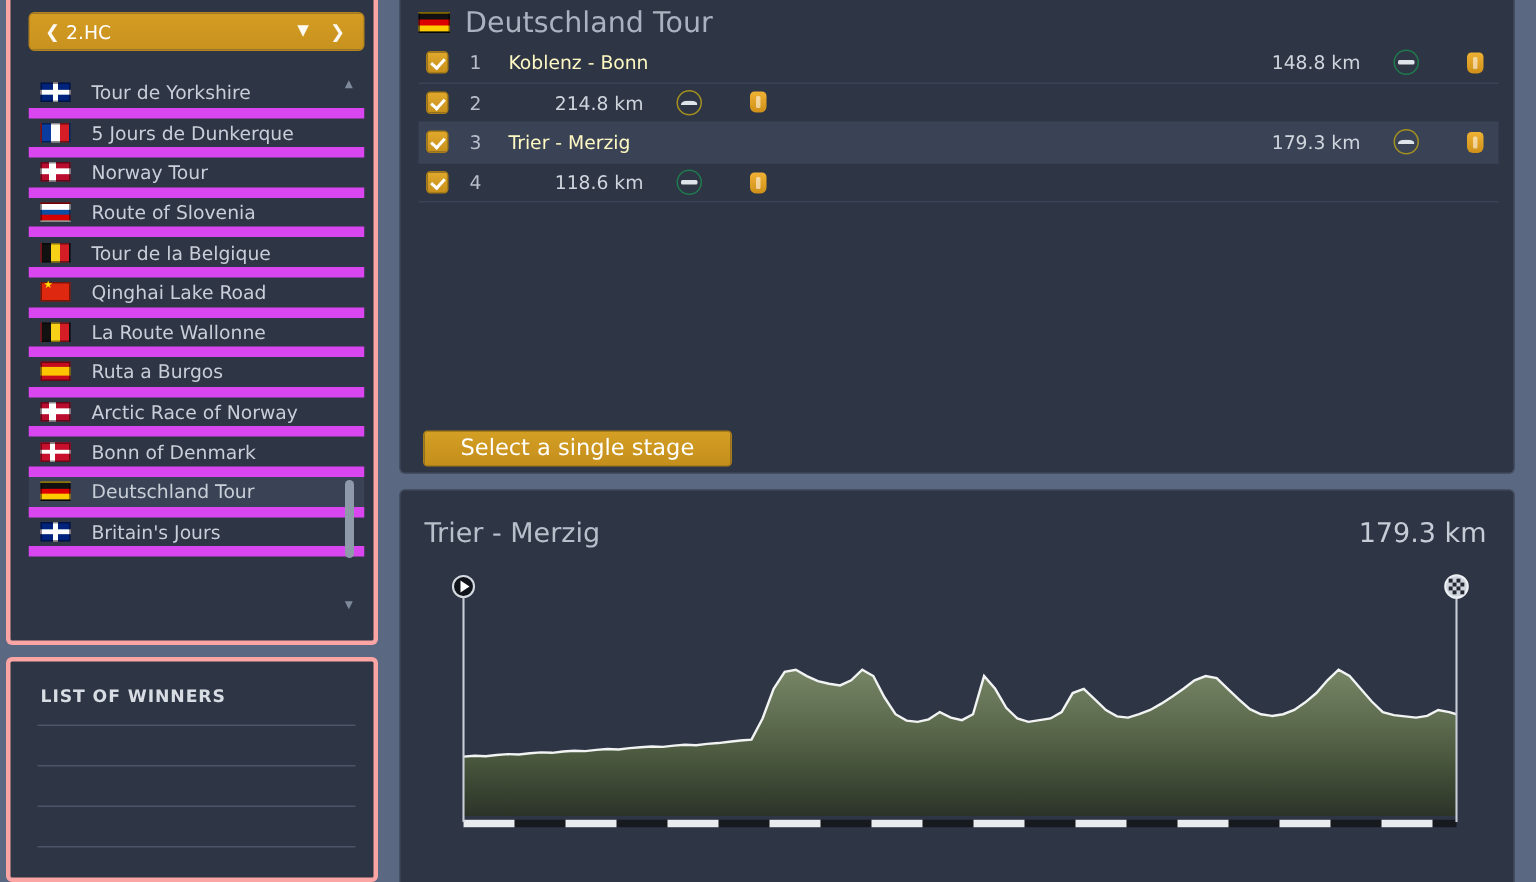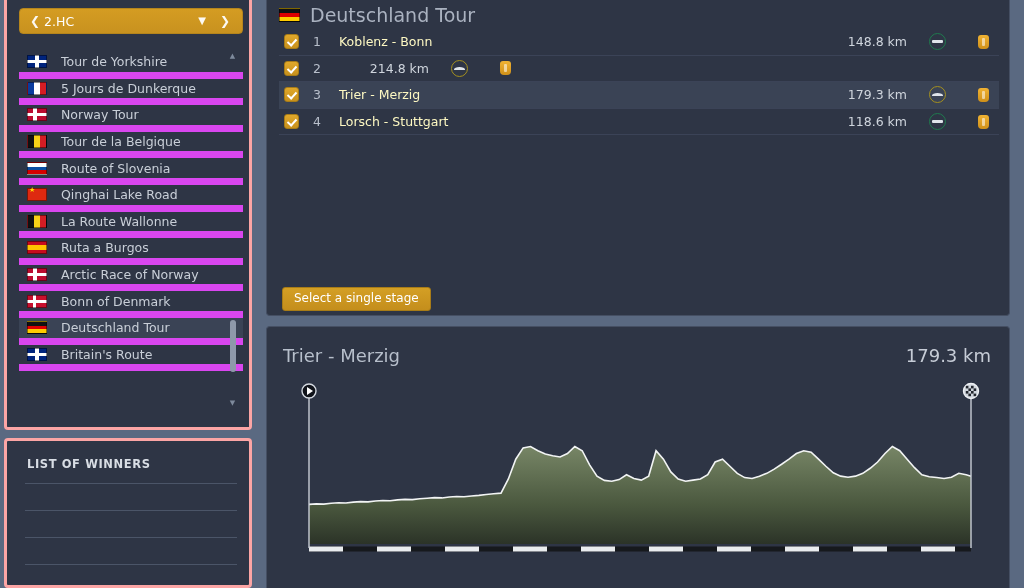--- a/index.html
+++ b/index.html
@@ -262,26 +262,26 @@
     position: absolute;
     left: 4px; top: 3px;
     width: 3px; height: 8px;
     background: rgba(255,255,255,.55);
     border-radius: 1px;
   }
   #select-single-btn {
     position: absolute;
     left: 15px; top: 287px;
     height: 22px;
-    padding: 0 11px;
+    padding: 0 24px;
     background: linear-gradient(#d49f24, #c48e1c);
     border: 1px solid #a87c17;
     border-radius: 3px;
     color: #ffffff;
-    font-size: 12px;
+    font-size: 15px;
     line-height: 21px;
     cursor: pointer;
   }
 
   
   #profile-panel {
     position: absolute;
     left: 266px; top: 326px;
     width: 744px; height: 262px;
     background: #2e3545;
@@ -336,26 +336,26 @@
           </div>
           <div class="league-row">
             <span class="flag" style="background:linear-gradient(90deg,#0a3b9e 0 33.3%, #fff 33.3% 66.6%, #d41d24 66.6% 100%);"></span>
             <span class="lname">5 Jours de Dunkerque</span>
           </div>
           <div class="league-row">
             <span class="flag" style="background:#ba0c2f;background-image:linear-gradient(90deg,transparent 0 26%,#fff 26% 52%,transparent 52% 100%),linear-gradient(transparent 0 32%,#fff 32% 66%,transparent 66% 100%),linear-gradient(90deg,transparent 0 32%,#00205b 32% 46%,transparent 46% 100%),linear-gradient(transparent 0 40%,#00205b 40% 59%,transparent 59% 100%);"></span>
             <span class="lname">Norway Tour</span>
           </div>
           <div class="league-row">
+            <span class="flag" style="background:linear-gradient(#fff 0 33.3%, #0b4ea2 33.3% 66.6%, #d50000 66.6% 100%);"></span>
+            <span class="lname">Route of Slovenia</span>
+          </div>
+          <div class="league-row">
             <span class="flag" style="background:linear-gradient(90deg,#111 0 33.3%, #f7d117 33.3% 66.6%, #d41d24 66.6% 100%);"></span>
             <span class="lname">Tour de la Belgique</span>
-          </div>
-          <div class="league-row">
-            <span class="flag" style="background:linear-gradient(#fff 0 33.3%, #0b4ea2 33.3% 66.6%, #d50000 66.6% 100%);"></span>
-            <span class="lname">Route of Slovenia</span>
           </div>
           <div class="league-row">
             <span class="flag" style="background: rgb(222, 41, 16); position: relative;">
               <span style="position: absolute; left: 1px; top: -2px; color: rgb(255, 222, 0); font-size: 7px; line-height: 1;">★</span>
             </span>
             <span class="lname">Qinghai Lake Road</span>
           </div>
           <div class="league-row">
             <span class="flag" style="background:linear-gradient(90deg,#111 0 33.3%, #f7d117 33.3% 66.6%, #d41d24 66.6% 100%);"></span>
             <span class="lname">La Route Wallonne</span>
@@ -371,21 +371,21 @@
           <div class="league-row">
             <span class="flag" style="background:#c8102e;background-image:linear-gradient(90deg,transparent 0 30%,#fff 30% 47%,transparent 47% 100%),linear-gradient(#c8102e 0 38%,#fff 38% 60%,#c8102e 60% 100%);"></span>
             <span class="lname">Bonn of Denmark</span>
           </div>
           <div class="league-row selected">
             <span class="flag" style="background:linear-gradient(#111 0 33.3%, #d00 33.3% 66.6%, #fc0 66.6% 100%);"></span>
             <span class="lname">Deutschland Tour</span>
           </div>
           <div class="league-row">
             <span class="flag" style="background:#00247d;background-image:linear-gradient(90deg,transparent 0 40%,#fff 40% 60%,transparent 60% 100%),linear-gradient(transparent 0 34%,#fff 34% 66%,transparent 66% 100%),linear-gradient(90deg,transparent 0 43%,#cf142b 43% 57%,transparent 57% 100%),linear-gradient(transparent 0 40%,#cf142b 40% 60%,transparent 60% 100%);"></span>
-            <span class="lname">Britain's Route</span>
+            <span class="lname">Britain's Jours</span>
           </div>
         </div>
 
       <div id="list-scroll">
         <div class="track"></div>
         <div class="up">▲</div>
         <div class="thumb"></div>
         <div class="down">▼</div>
       </div>
     </div>
@@ -431,21 +431,20 @@
           <span class="sname">Trier - Merzig</span>
           <span class="sdist">179.3 km</span>
           <span class="terrain hilly">
             <span class="gl"></span>
           </span>
           <span class="jersey"></span>
         </div>
         <div class="stage-row">
           <span class="chk"></span>
           <span class="snum">4</span>
-          <span class="sname">Lorsch - Stuttgart</span>
           <span class="sdist">118.6 km</span>
           <span class="terrain flat">
             <span class="gl"></span>
           </span>
           <span class="jersey"></span>
         </div>
       </div>
 
     <div id="select-single-btn">Select a single stage</div>
   </div>

